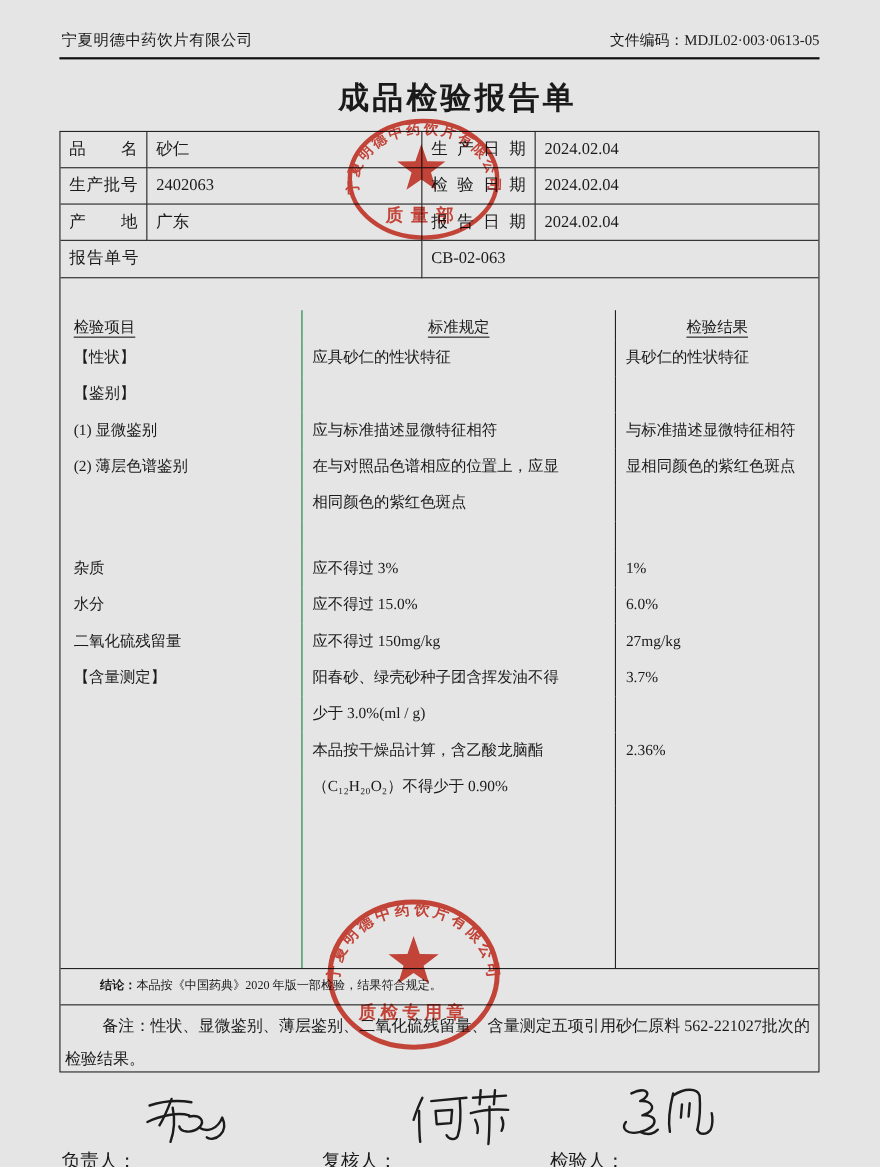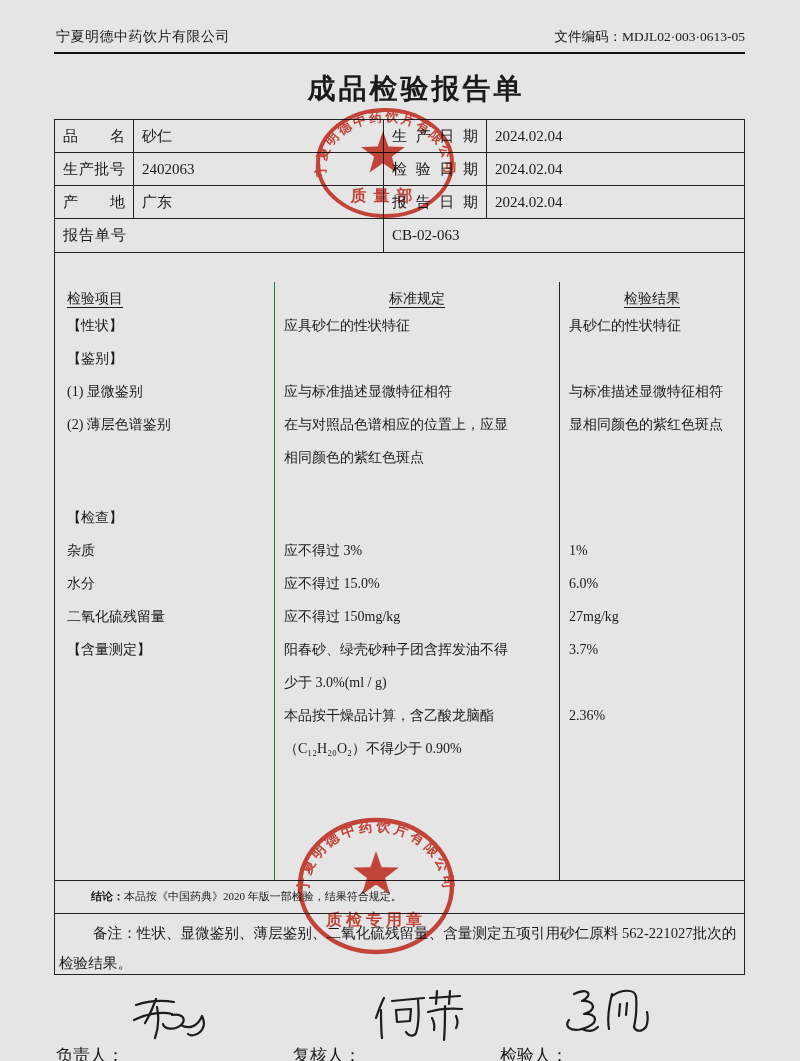--- a/index.html
+++ b/index.html
@@ -117,25 +117,20 @@
         <div class="m2">相同颜色的紫红色斑点</div>
         <div class="m3"></div>
       </div>
 
       <div class="mrow sp">
         <div class="m1"></div>
         <div class="m2"></div>
         <div class="m3"></div>
       </div>
 
-      <div class="mrow">
-        <div class="m1">【检查】</div>
-        <div class="m2"></div>
-        <div class="m3"></div>
-      </div>
       <div class="mrow">
         <div class="m1">杂质</div>
         <div class="m2">应不得过 3%</div>
         <div class="m3">1%</div>
       </div>
       <div class="mrow">
         <div class="m1">水分</div>
         <div class="m2">应不得过 15.0%</div>
         <div class="m3">6.0%</div>
       </div>

